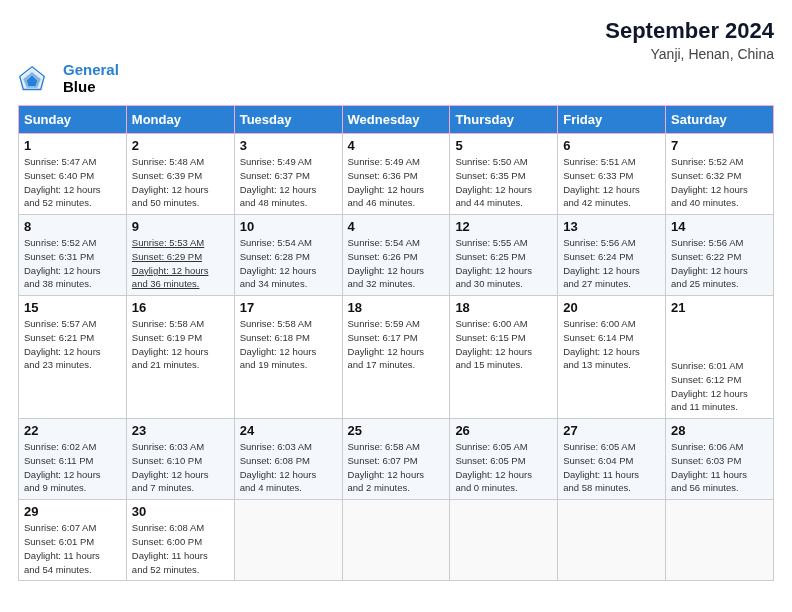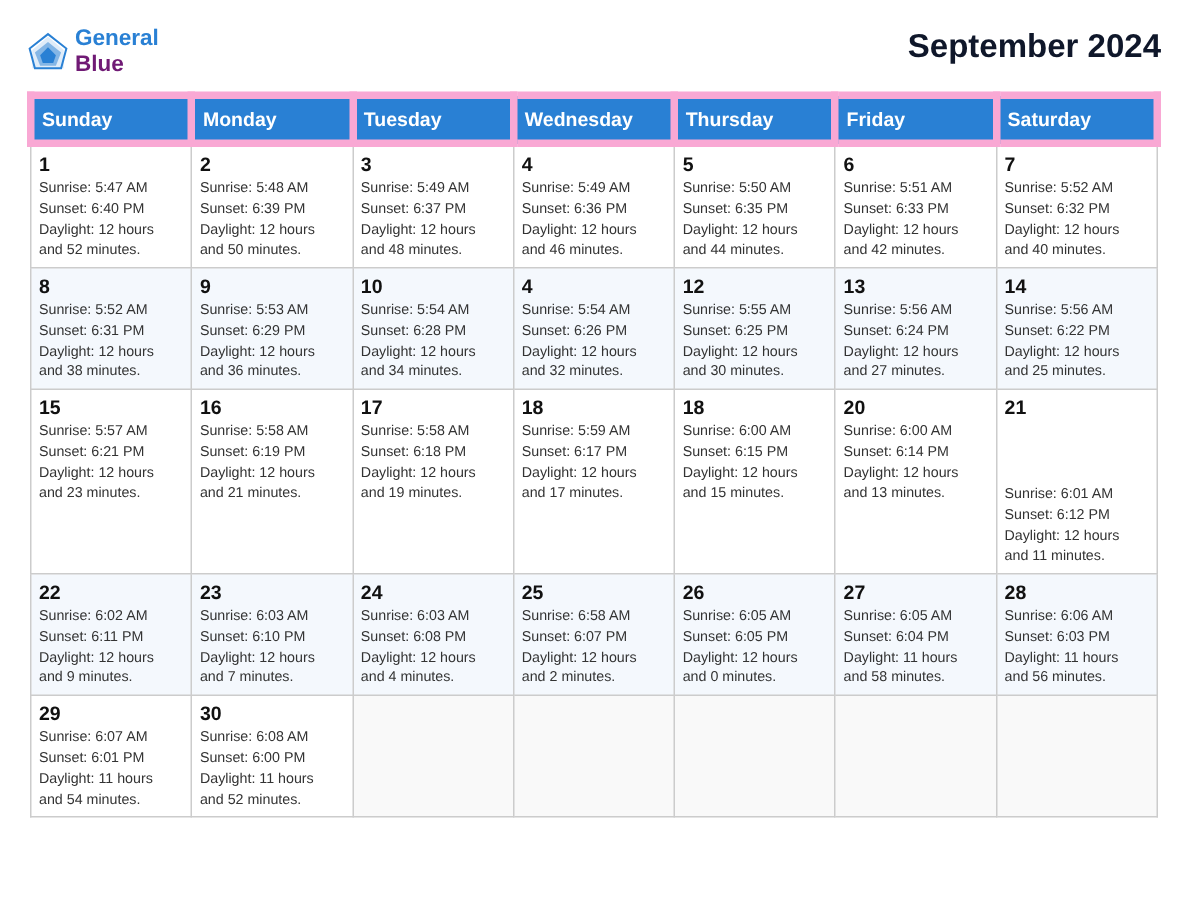--- a/index.html
+++ b/index.html
@@ -18,21 +18,22 @@
     }
     .header {
       display: flex;
       justify-content: space-between;
       align-items: flex-start;
       margin-bottom: 10px;
     }
     .logo {
       display: flex;
       align-items: center;
-      gap: 4px;
+      gap: 17px;
+      margin-top: 44px;
     }
     .logo-text {
       font-size: 15px;
       font-weight: bold;
       color: #1a1a1a;
       line-height: 1.1;
     }
     .logo-text span {
       color: #2980d4;
     }
@@ -58,21 +59,21 @@
       border-collapse: collapse;
       border: 1px solid #ccc;
     }
     .calendar th {
       background: #2980d4;
       color: #fff;
       font-size: 13px;
       font-weight: bold;
       padding: 6px 5px;
       text-align: left;
-      border: 5px solid #f9a8d4;
+      border: 1px solid #f9a8d4;
     }
     .calendar td {
       width: 107px;
       min-height: 80px;
       vertical-align: top;
       padding: 4px 5px 4px 5px;
       border: 1px solid #ccc;
       font-size: 10px;
       color: #333;
       background: #fff;
@@ -103,25 +104,26 @@
   <div class="header">
     <div class="logo">
       <svg class="logo-icon" viewBox="0 0 32 32">
         <polygon points="16,4 28,14 28,28 4,28 4,14" fill="#2980d4" opacity="0.15"></polygon>
         <polygon points="16,2 30,13 26,28 6,28 2,13" fill="none" stroke="#2980d4" stroke-width="1.5"></polygon>
         <polygon points="16,8 26,16 22,26 10,26 6,16" fill="#2980d4" opacity="0.5"></polygon>
         <polygon points="16,12 22,18 20,24 12,24 10,18" fill="#2980d4"></polygon>
       </svg>
       <div class="logo-text">
         <div><span>General</span></div>
-        <div><span style="color:#701a75;">Blue</span></div>
+        <div><span style="color:#000000;">Blue</span></div>
       </div>
     </div>
     <div class="title-block">
       <div class="month-title">September 2024</div>
+      <div class="location">Yanji, Henan, China</div>
     </div>
   </div>
 
   <table class="calendar">
     <thead>
       <tr>
       <th>Sunday</th>
           <th>Monday</th>
           <th>Tuesday</th>
           <th>Wednesday</th>
@@ -185,21 +187,21 @@
         <tr>
           <td>
             <span class="day-number">8</span>
             <div class="day-info" style="white-space: pre-line;">Sunrise: 5:52 AM
 Sunset: 6:31 PM
 Daylight: 12 hours
 and 38 minutes.</div>
           </td>
           <td>
             <span class="day-number">9</span>
-            <div class="day-info" style="white-space: pre-line;">Sunrise: 5:53 AM
+            <div class="day-info" style="white-space: pre-line; text-decoration: underline;">Sunrise: 5:53 AM
 Sunset: 6:29 PM
 Daylight: 12 hours
 and 36 minutes.</div>
           </td>
           <td>
             <span class="day-number">10</span>
             <div class="day-info" style="white-space: pre-line;">Sunrise: 5:54 AM
 Sunset: 6:28 PM
 Daylight: 12 hours
 and 34 minutes.</div>

